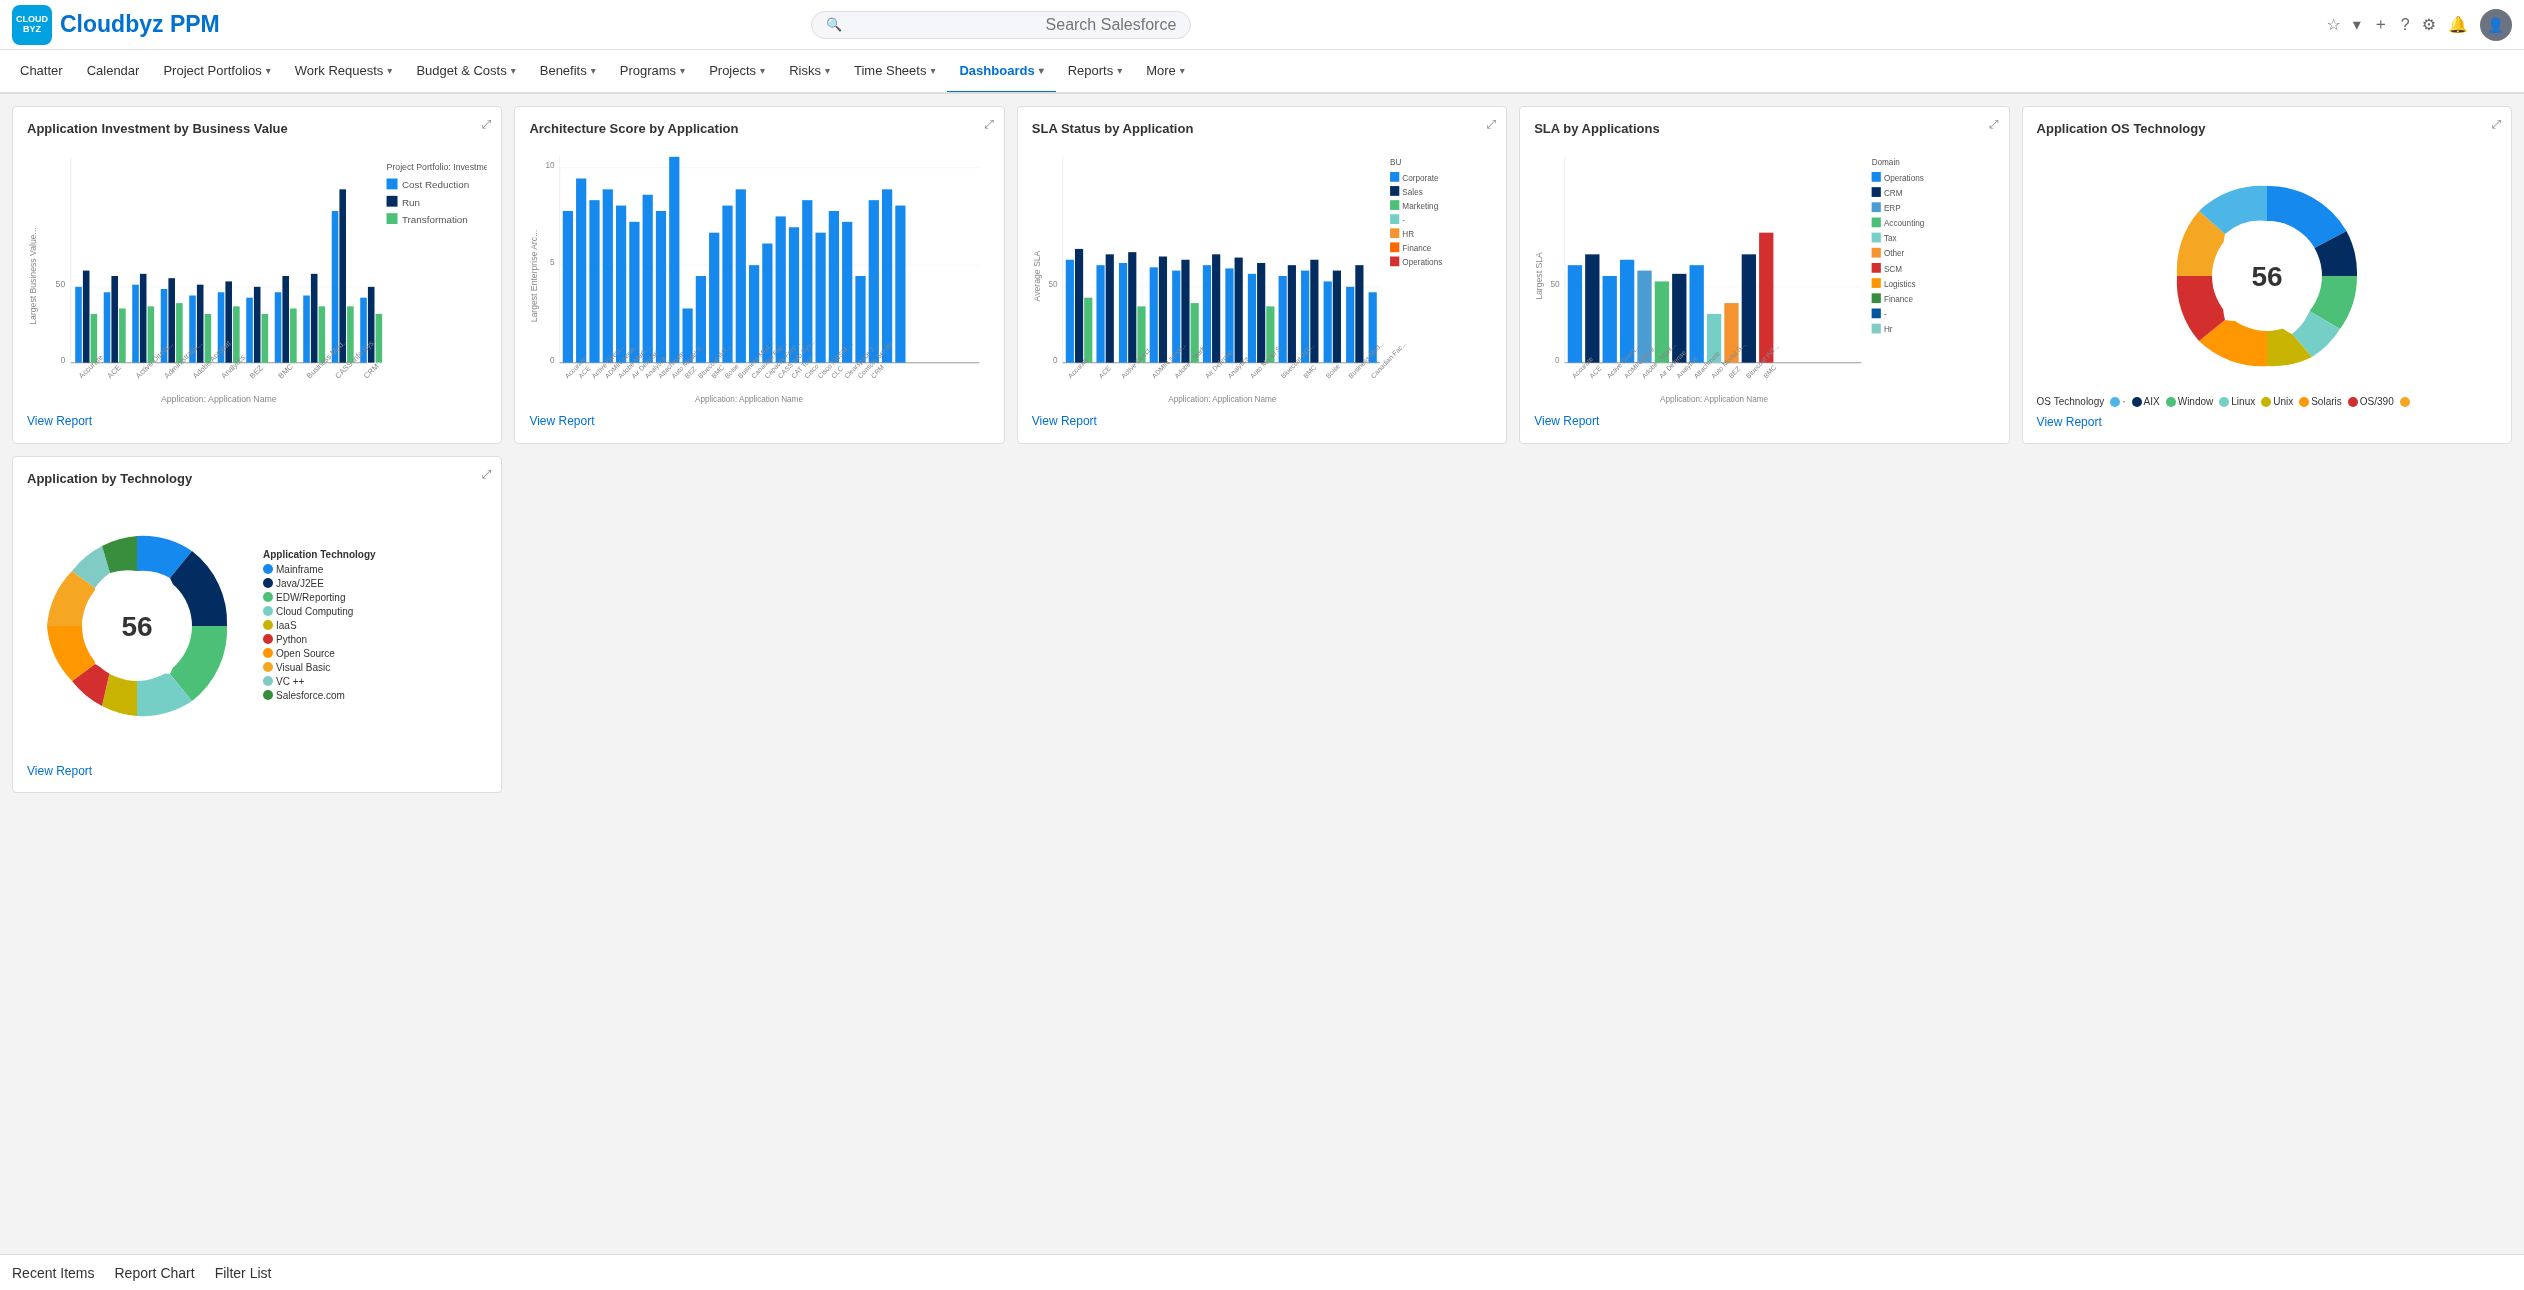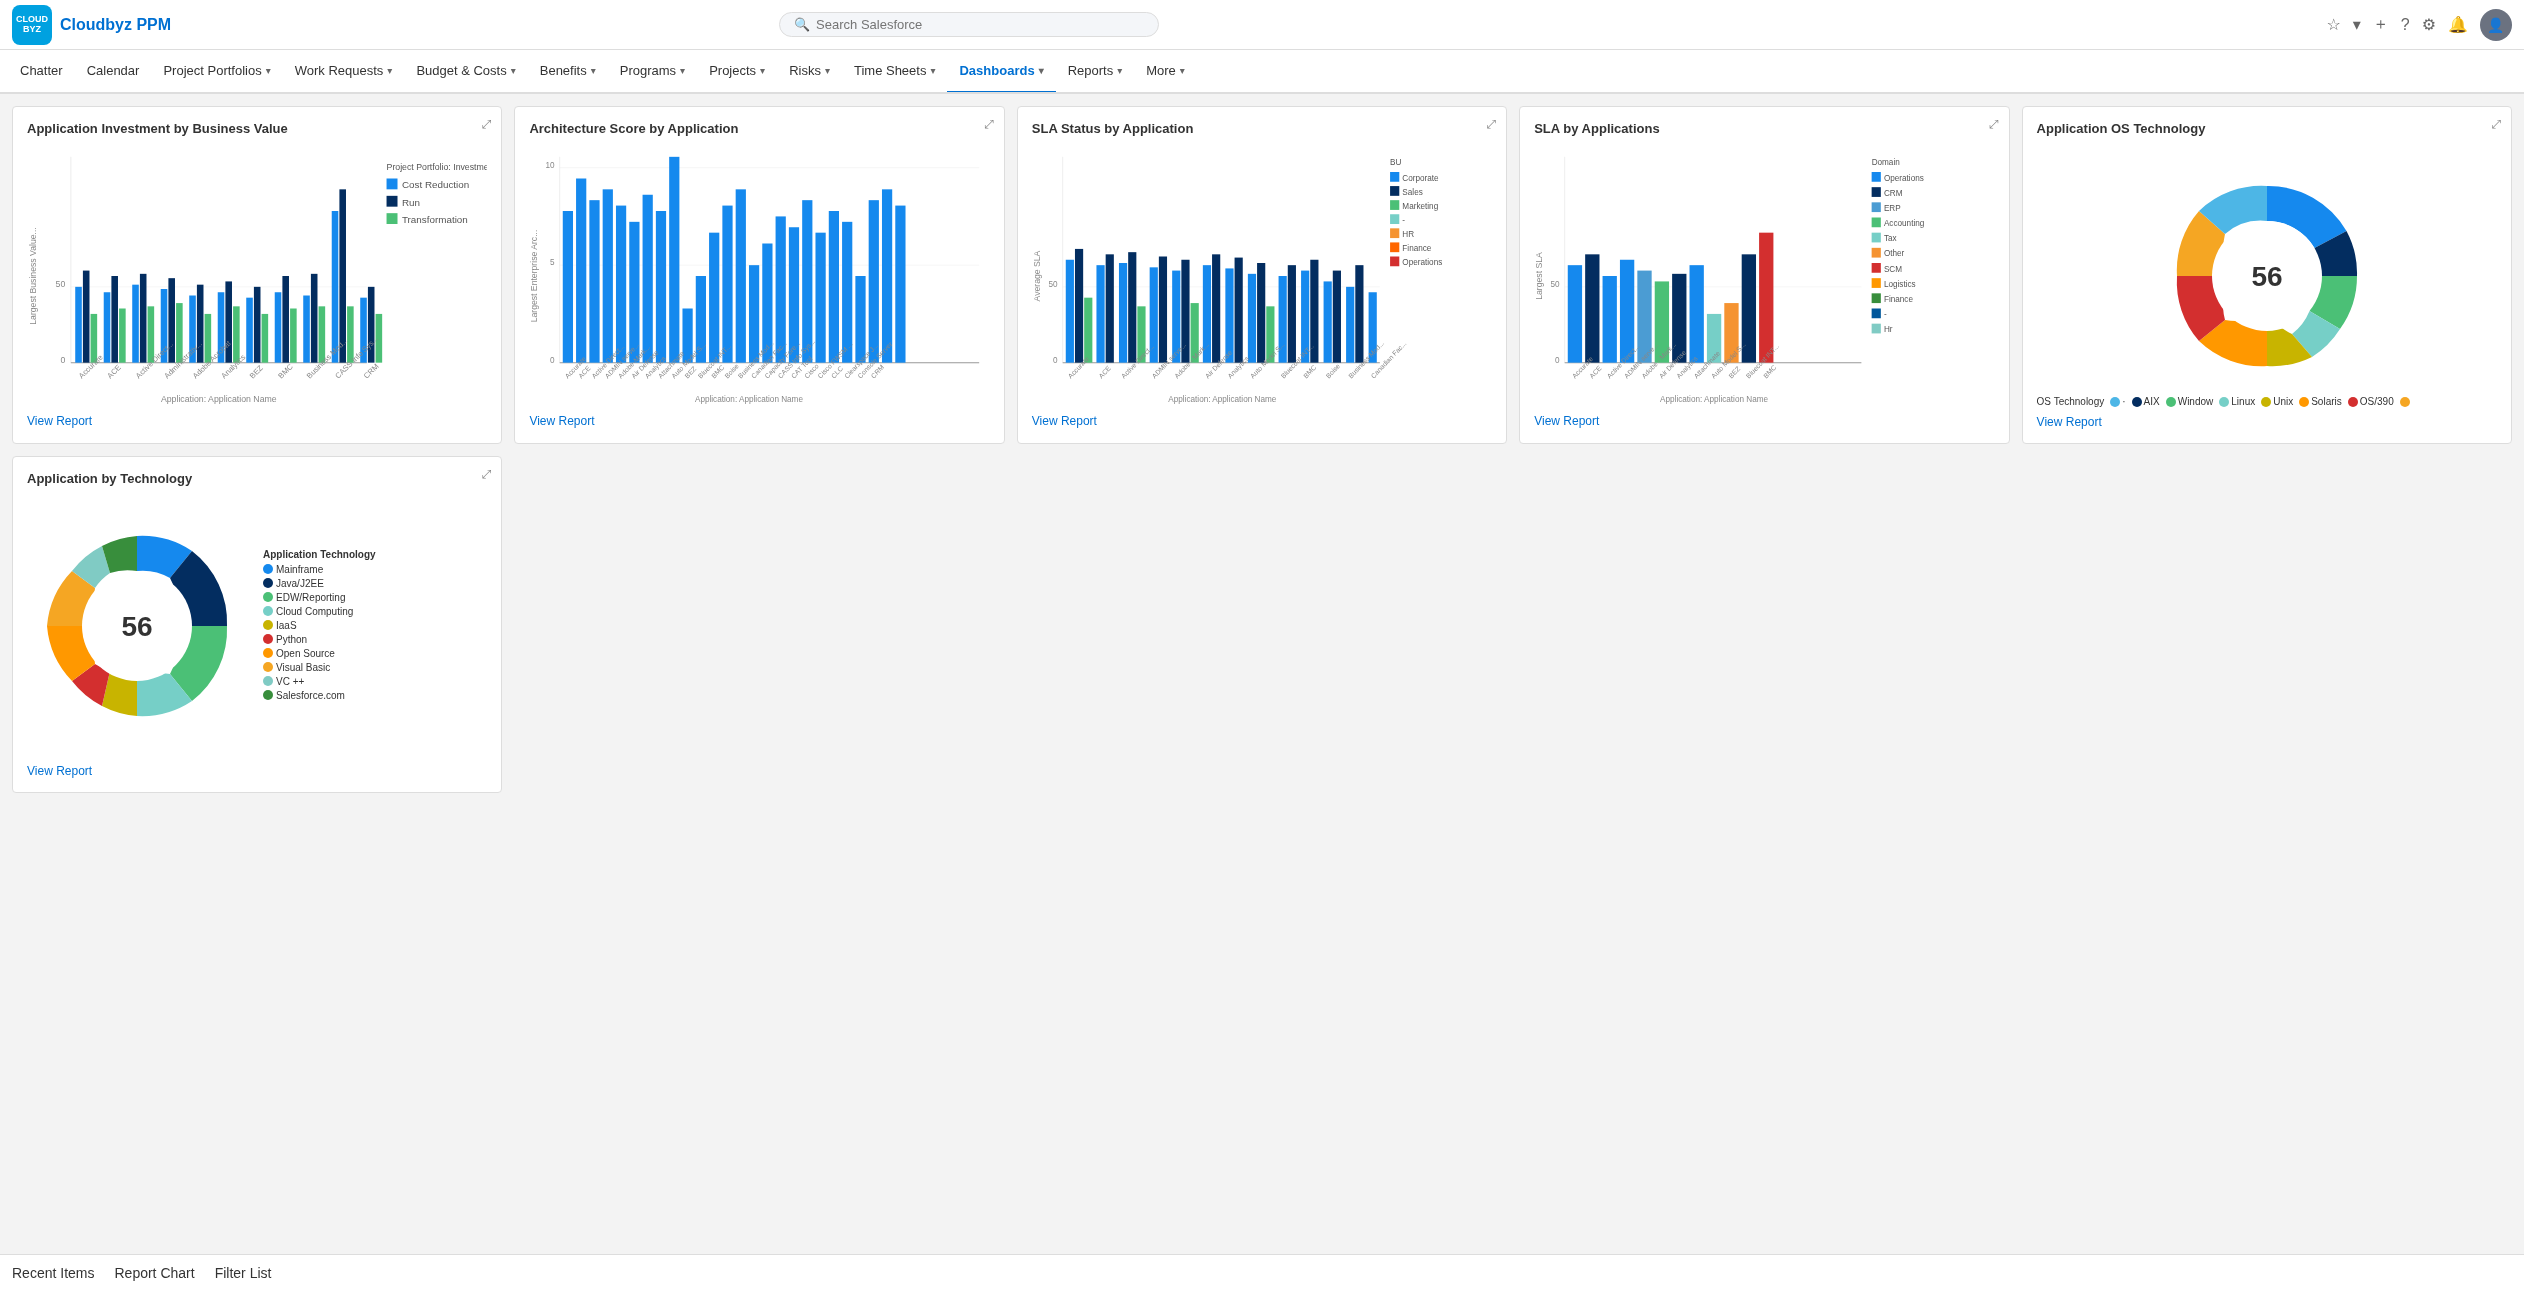--- a/index.html
+++ b/index.html
@@ -6,23 +6,23 @@
     body { font-family: 'Salesforce Sans', Arial, sans-serif; background: #f3f3f3; font-size: 12px; color: #333; }
 
     
     .top-bar {
       display: flex; align-items: center; background: #fff;
       border-bottom: 1px solid #ddd; padding: 0 12px; height: 50px;
       position: relative; z-index: 10;
     }
     .top-bar-logo { width: 40px; height: 40px; background: #00A1E0; border-radius: 8px; display: flex; align-items: center; justify-content: center; margin-right: 8px; flex-shrink: 0; }
     .top-bar-logo span { color: #fff; font-size: 9px; font-weight: bold; text-align: center; line-height: 1.1; }
-    .app-name { font-size: 16px; font-weight: 700; color: #0070d2; margin-right: 24px; white-space: nowrap; }
+    .app-name { font-size: 23px; font-weight: 700; color: #0070d2; margin-right: 24px; white-space: nowrap; }
     .search-bar { display: flex; align-items: center; background: #f4f6f9; border: 1px solid #ddd; border-radius: 20px; padding: 4px 14px; flex: 1; max-width: 380px; margin: 0 auto; }
-    .search-bar input { border: none; background: transparent; outline: none; font-size: 13px; color: #555; width: 100%; }
+    .search-bar input { border: none; background: transparent; outline: none; font-size: 16px; color: #555; width: 100%; text-align: right; }
     .search-icon { color: #888; margin-right: 6px; font-size: 13px; }
     .top-right { display: flex; align-items: center; gap: 12px; margin-left: auto; }
     .top-right-icon { font-size: 16px; color: #666; cursor: pointer; }
     .avatar { width: 32px; height: 32px; border-radius: 50%; background: #6b7280; display: flex; align-items: center; justify-content: center; color: #fff; font-size: 14px; cursor: pointer; }
 
     
     .nav-bar {
       display: flex; align-items: center; background: #fff;
       border-bottom: 2px solid #ddd; padding: 0 8px; height: 44px;
       overflow: hidden;

